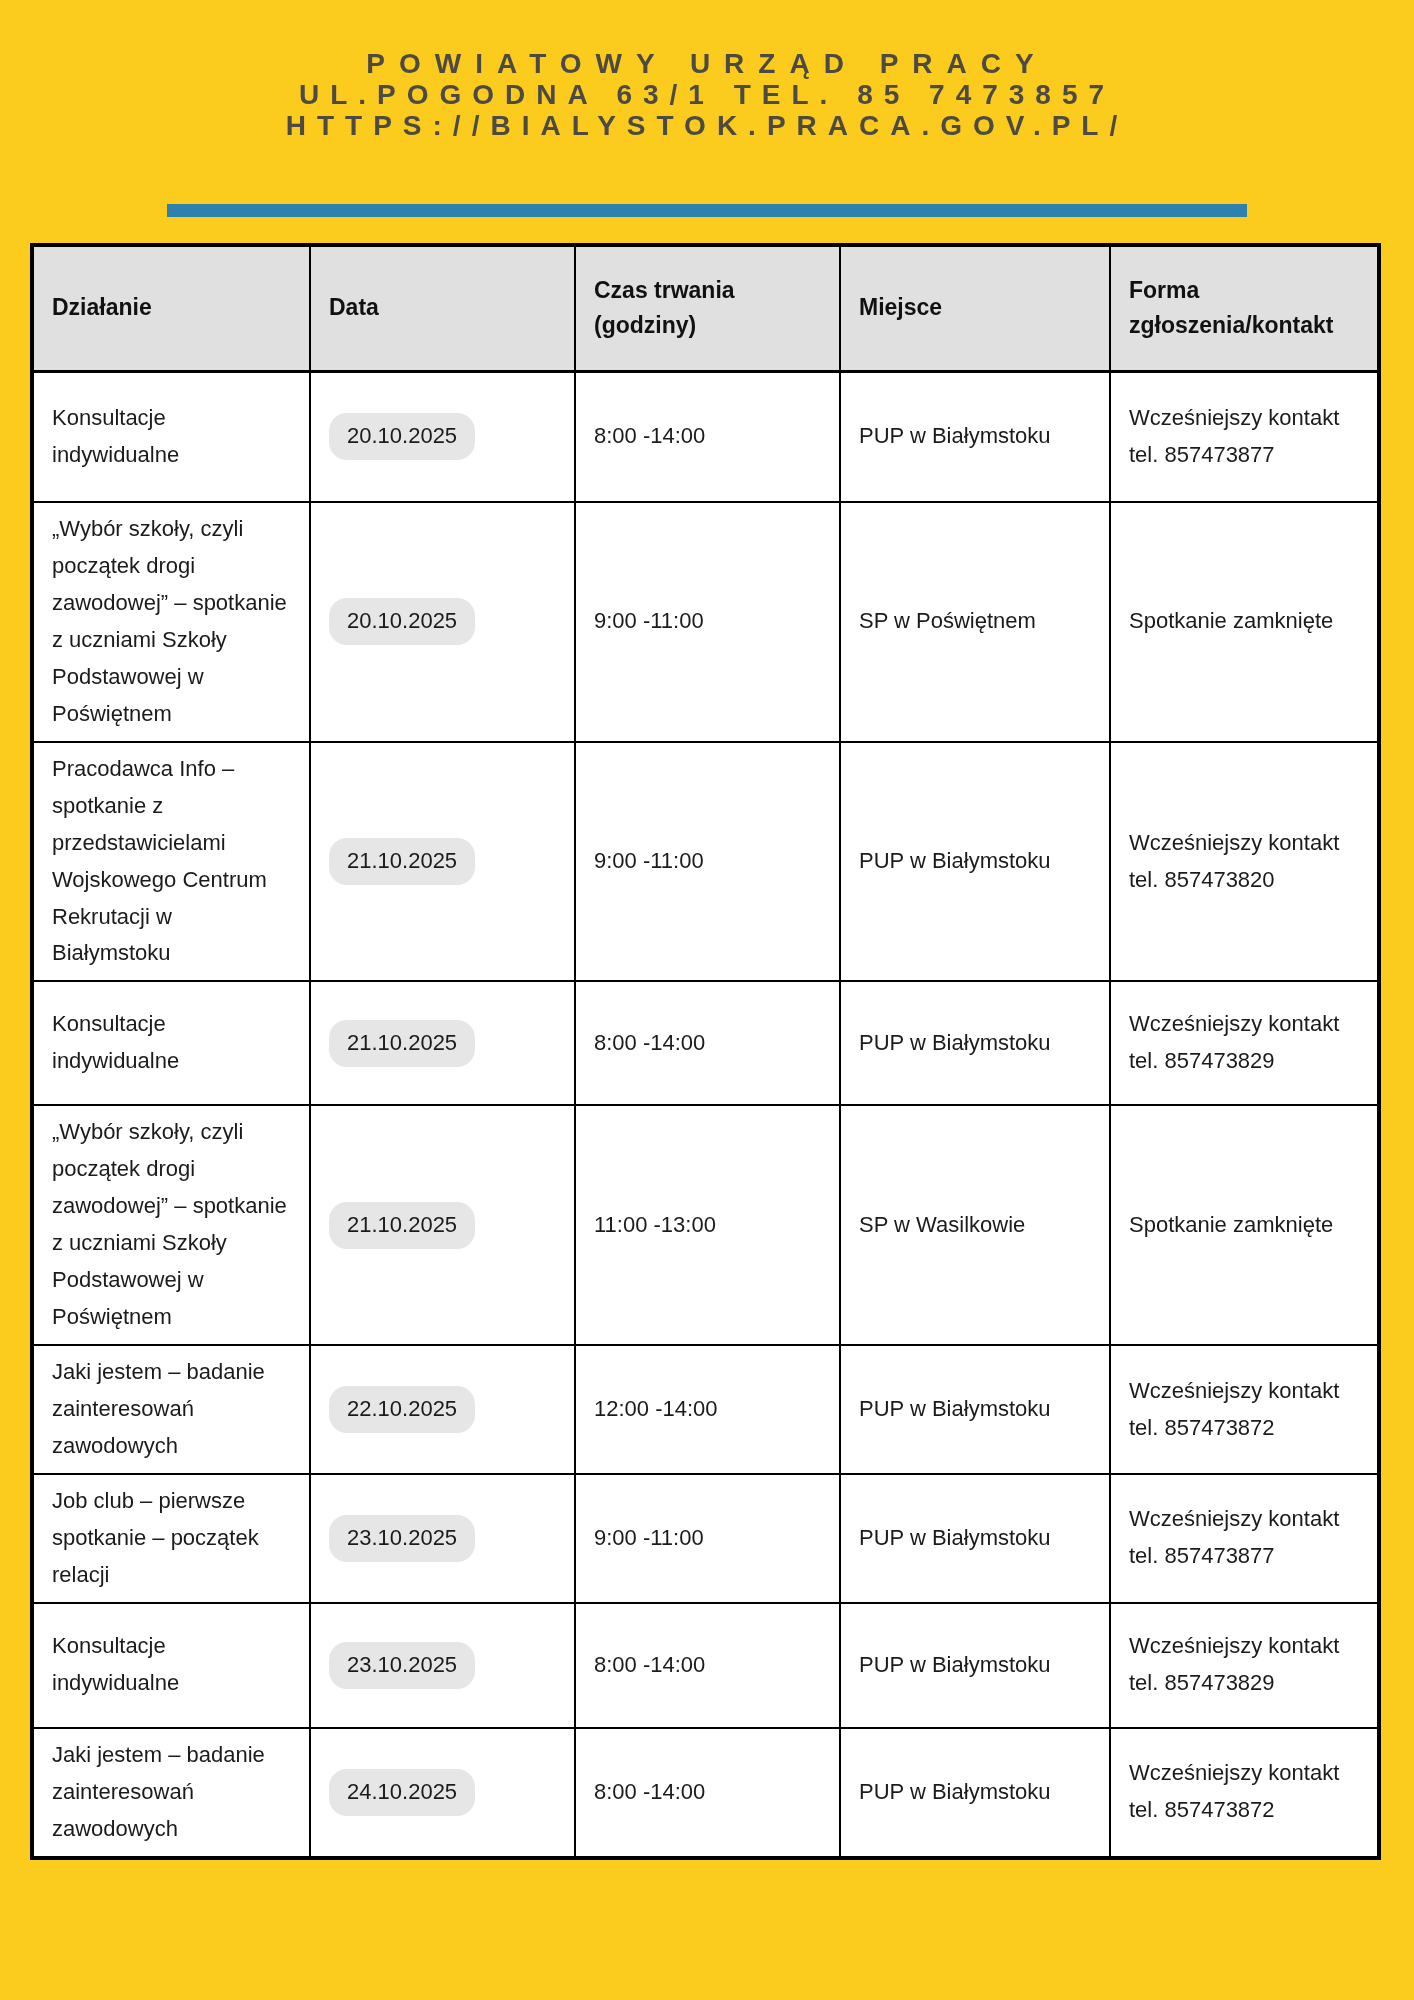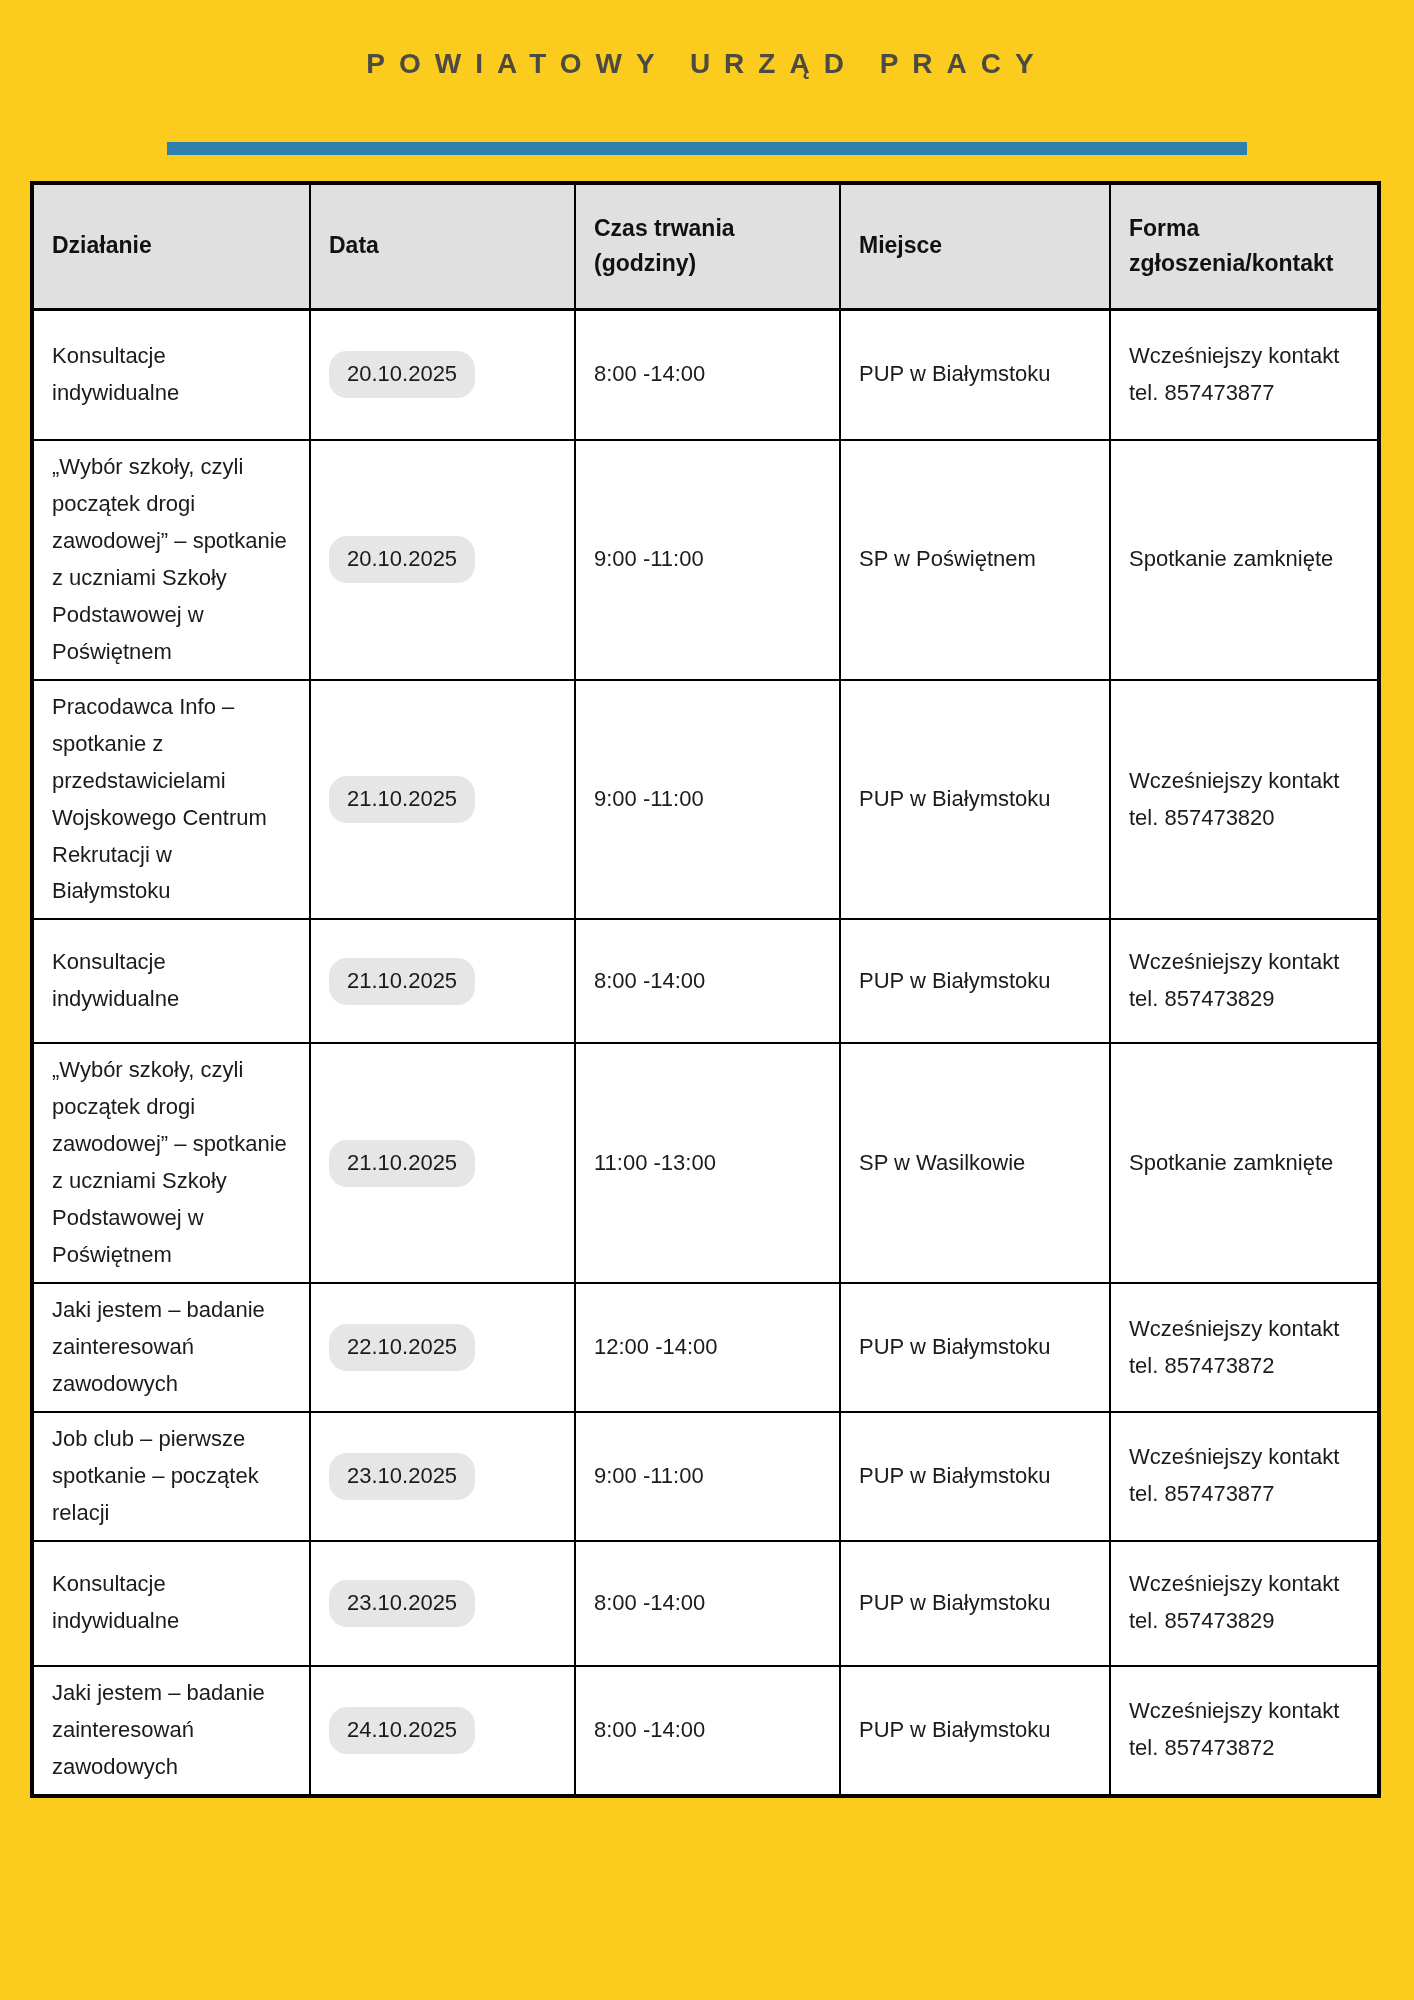--- a/index.html
+++ b/index.html
@@ -76,20 +76,22 @@
     white-space:nowrap;
   }
 </style>
 </head>
 <body>
 
 <div class="page">
 
   <header class="letterhead">
     <div class="lh-line lh-big">POWIATOWY URZĄD PRACY</div>
+    <div class="lh-line lh-small">UL.POGODNA 63/1 TEL. 85 7473857</div>
+    <div class="lh-line lh-small">HTTPS://BIALYSTOK.PRACA.GOV.PL/</div>
     <div class="accent-bar"></div>
   </header>
 
   <table class="schedule">
     <colgroup>
       <col style="width:278px">
         <col style="width:265px">
         <col style="width:265px">
         <col style="width:270px">
         <col style="width:269px">

